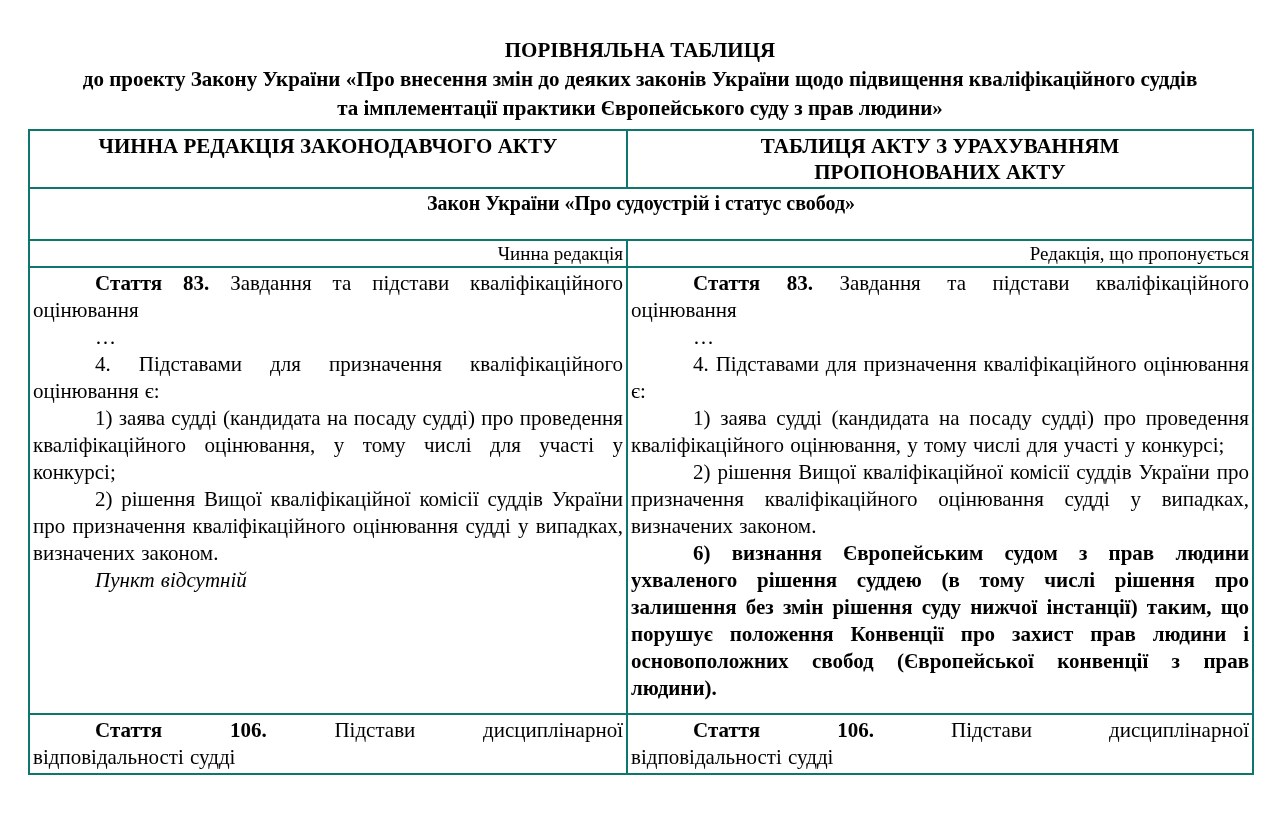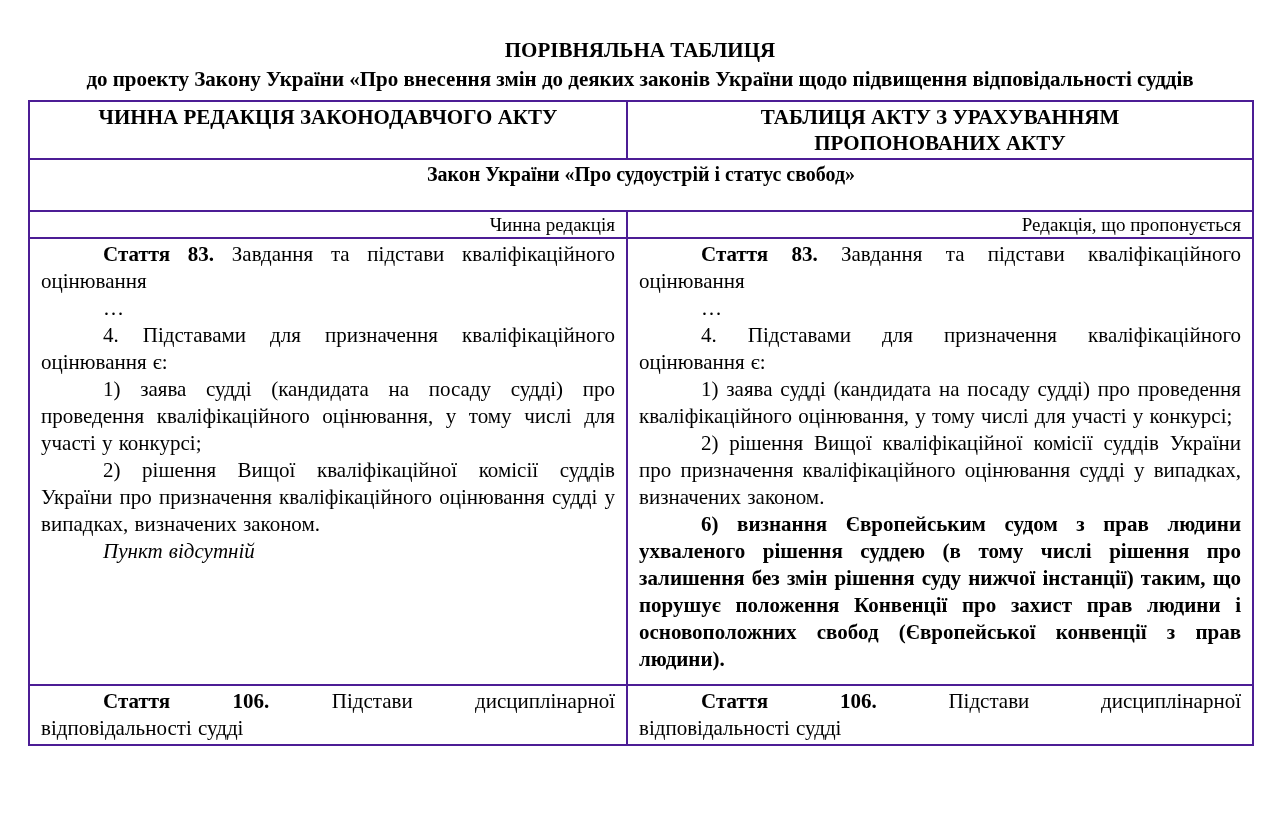--- a/index.html
+++ b/index.html
@@ -23,23 +23,23 @@
     font-size: 21px;
     line-height: 29px;
   }
   table.cmp {
     border-collapse: collapse;
     table-layout: fixed;
     margin: 6px 0 0 28px;
     width: 1224px;
   }
   table.cmp td {
-    border: 2px solid #4c1d95;
+    border: 2px solid #0f766e;
     vertical-align: top;
-    padding: 2px 11px;
+    padding: 2px 3px;
     overflow: hidden;
   }
   td.hdr {
     font-weight: bold;
     text-align: center;
     font-size: 21px;
     line-height: 26px;
     height: 46px;
     padding-top: 5px;
   }
@@ -87,21 +87,22 @@
   }
   p.noindent { text-indent: 0 !important; }
 </style>
 </head>
 <body>
 
 <div class="page">
 
   <div class="doc-title">
     <div class="t-line">ПОРІВНЯЛЬНА ТАБЛИЦЯ</div>
-    <div class="t-line">до проекту Закону України «Про внесення змін до деяких законів України щодо підвищення відповідальності суддів</div>
+    <div class="t-line">до проекту Закону України «Про внесення змін до деяких законів України щодо підвищення кваліфікаційного суддів</div>
+    <div class="t-line">та імплементації практики Європейського суду з прав людини»</div>
   </div>
 
   <table class="cmp">
     <colgroup>
       <col style="width:598px">
       <col style="width:626px">
     </colgroup>
 
     <tbody>
         <tr>

